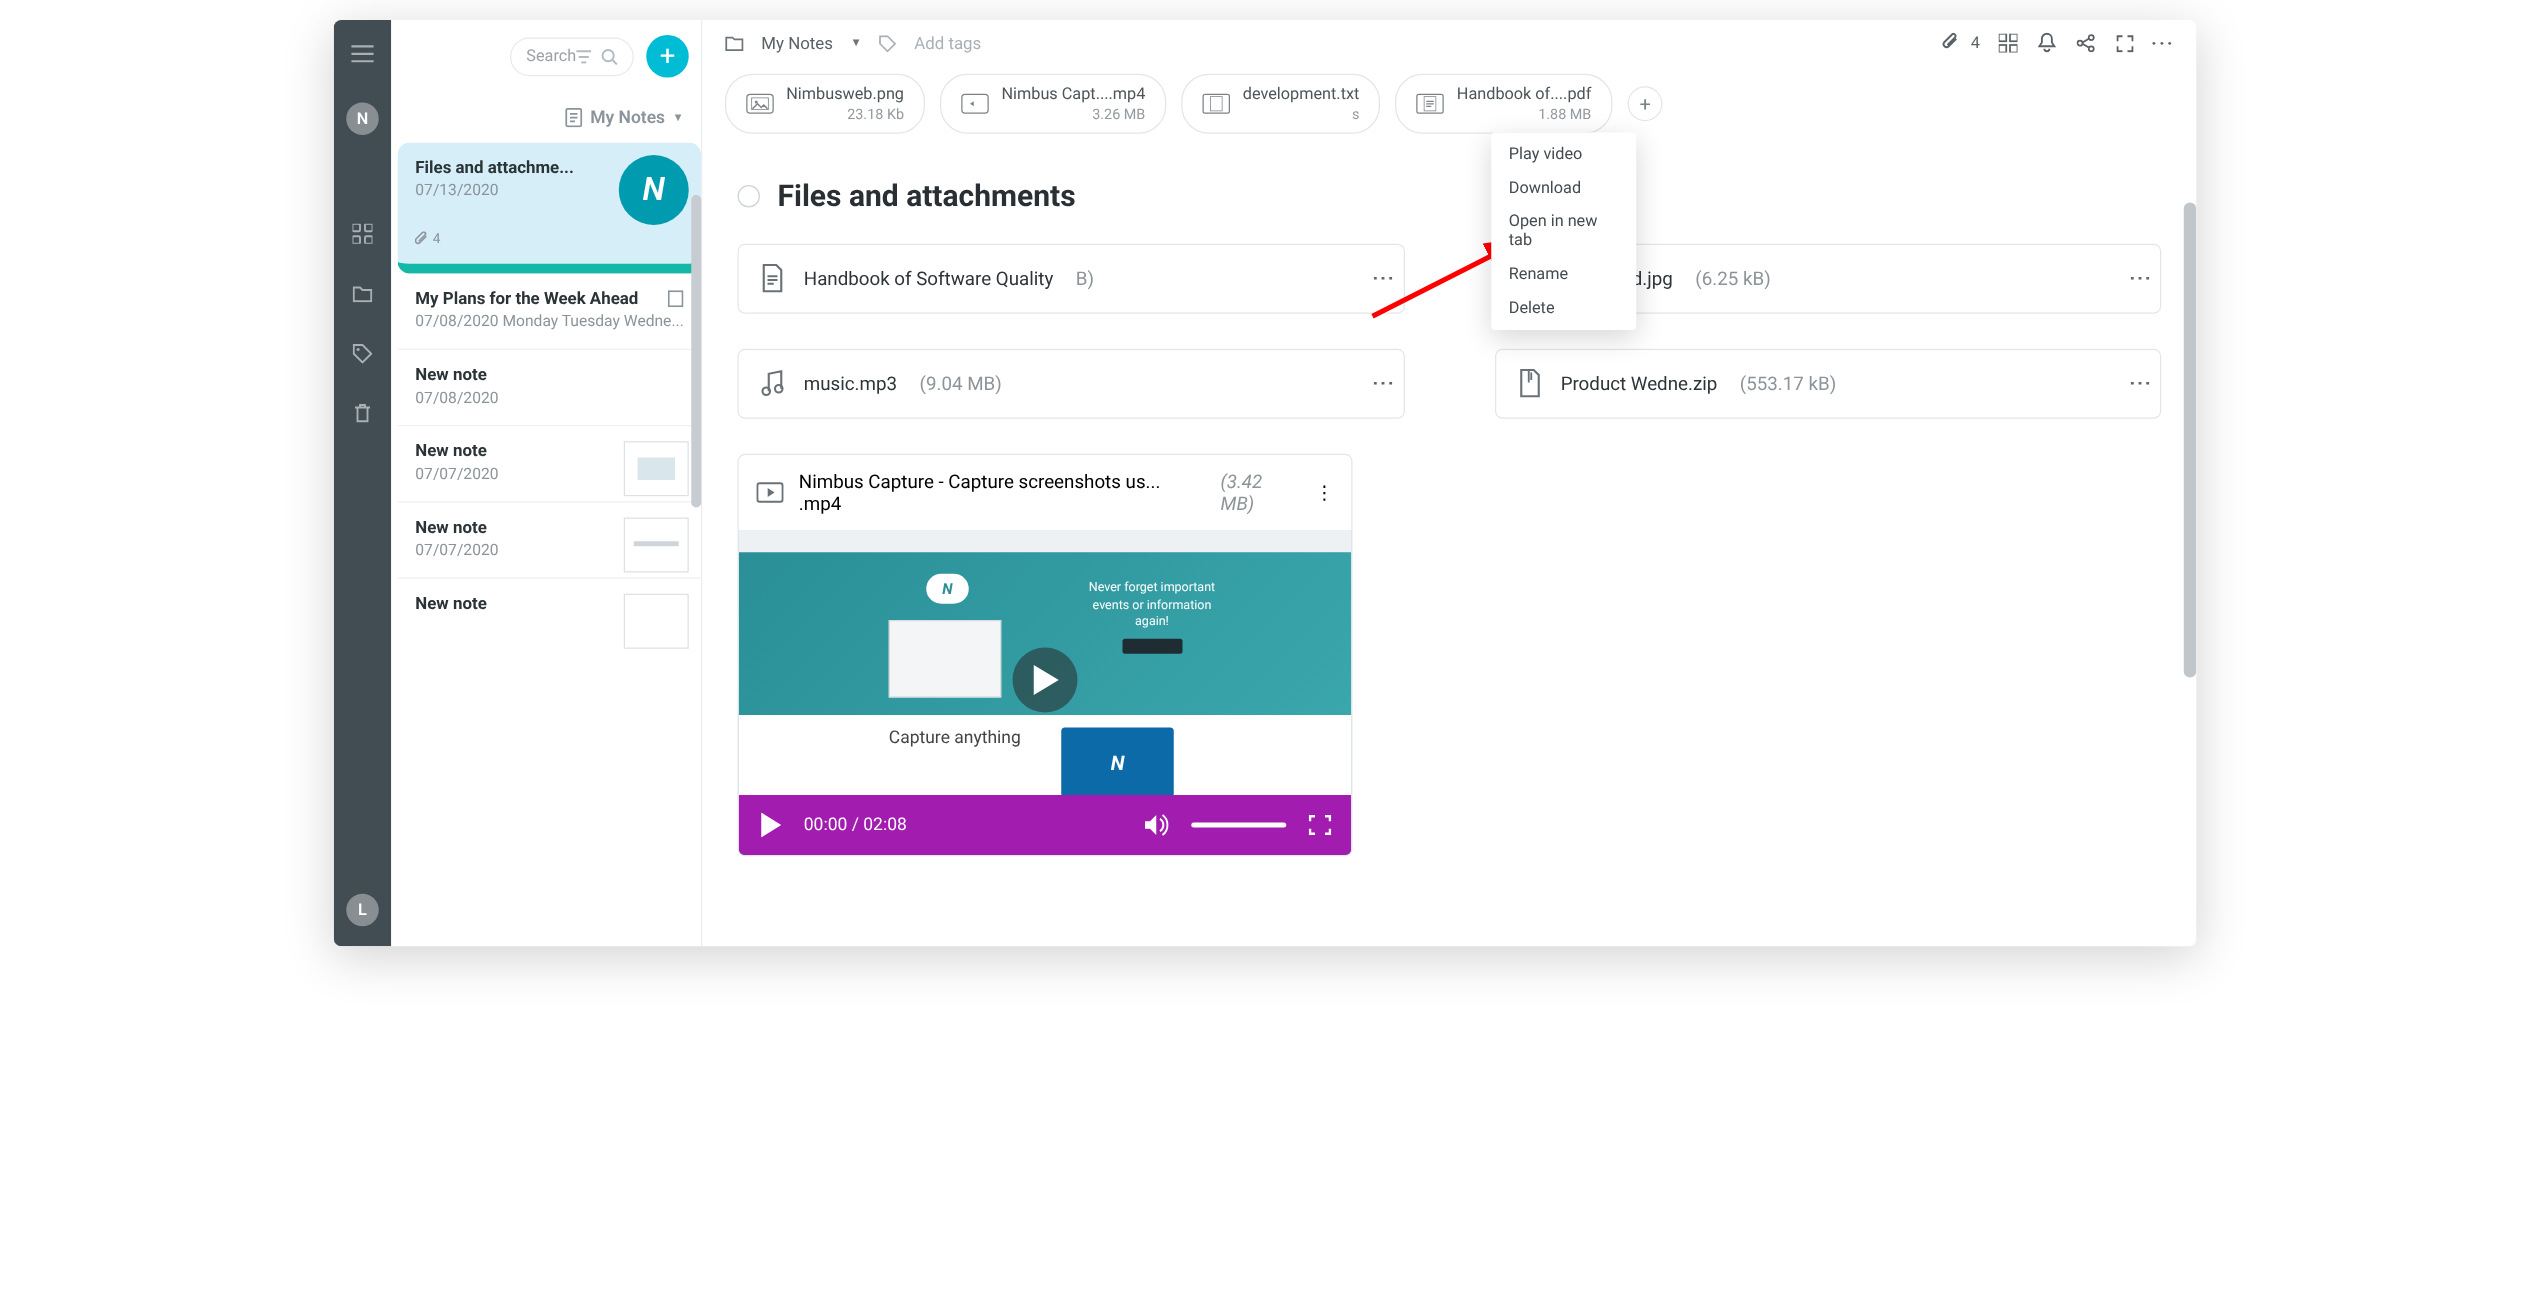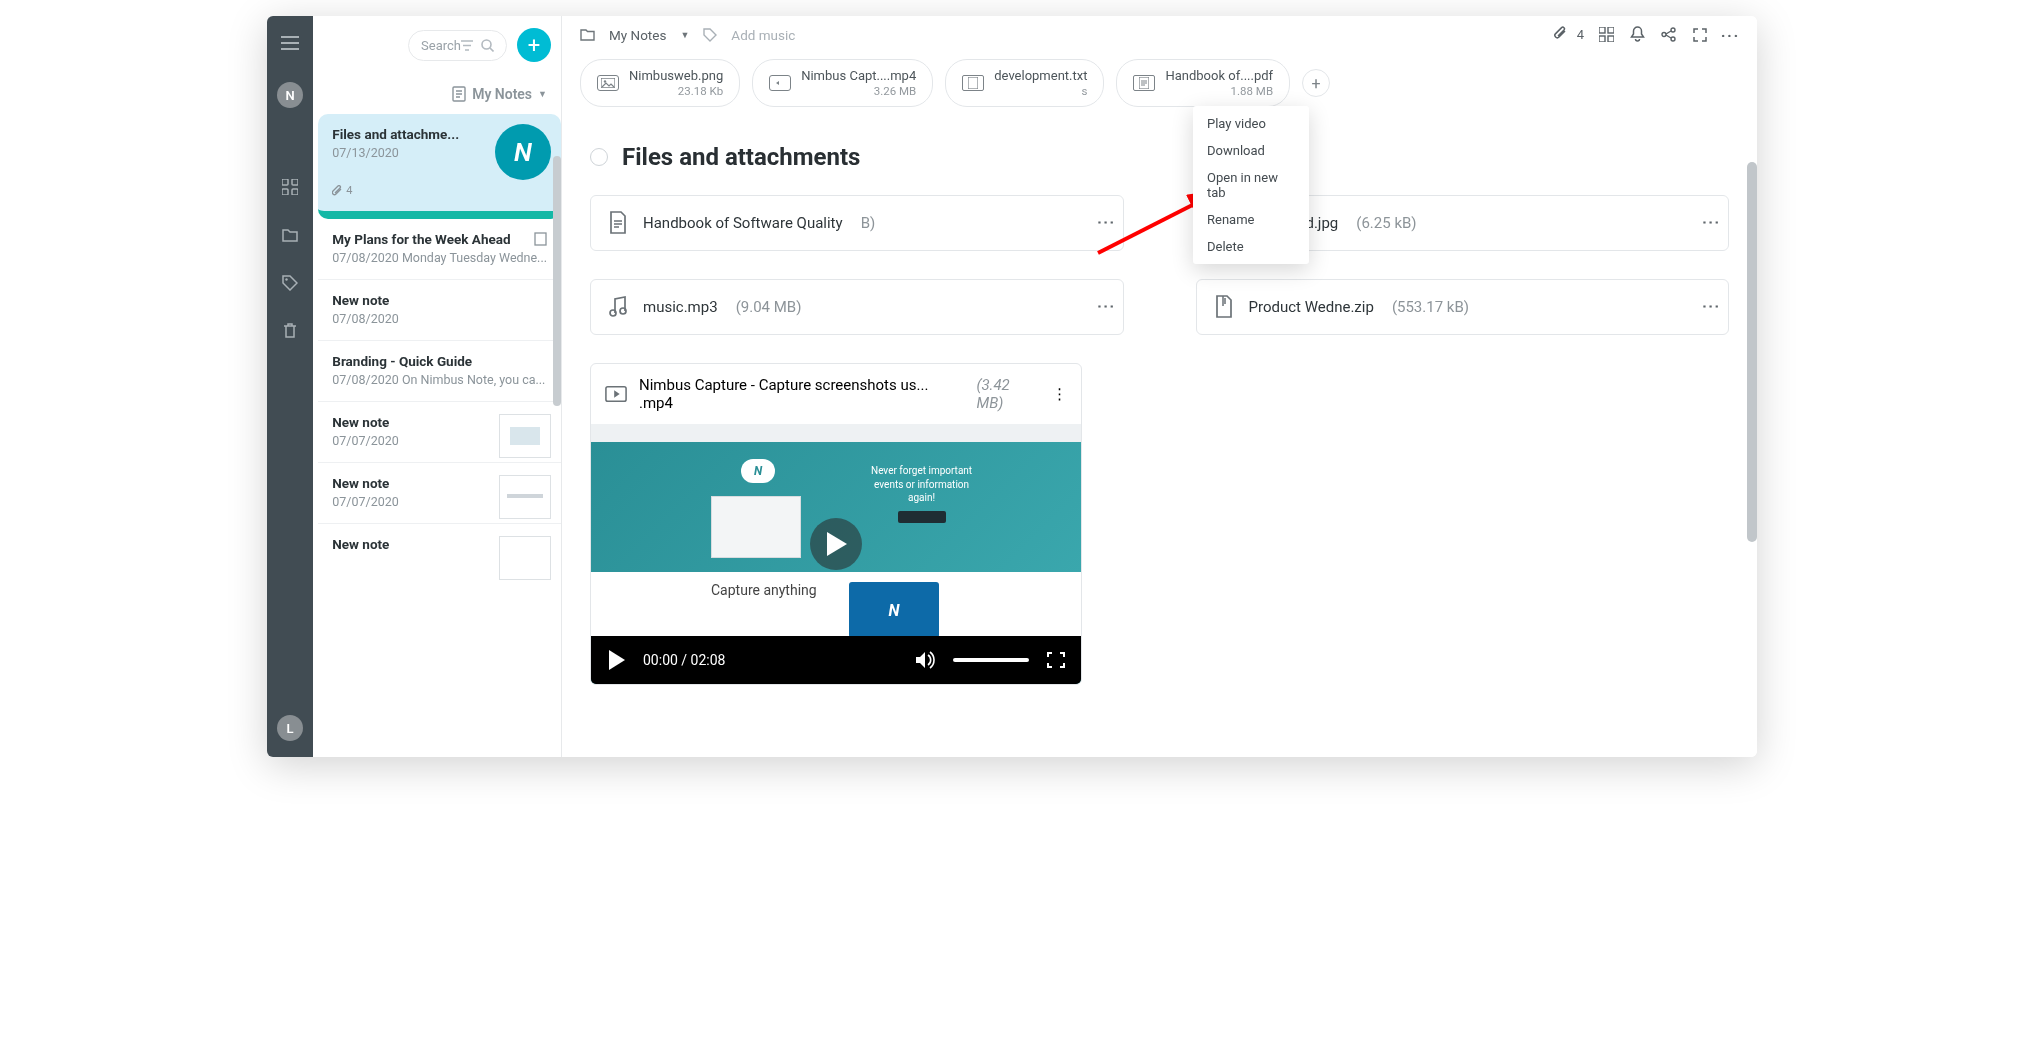--- a/index.html
+++ b/index.html
@@ -39,21 +39,21 @@
 .h1 { font-size: 24px; font-weight: 700; color: #292f33; }
 .grid { display:grid; grid-template-columns: 1fr 1fr; gap: 28px 72px; }
 .card { border:1px solid #e3e6e9; border-radius:6px; padding: 14px 16px; display:flex; align-items:center; gap: 14px; color:#2e3539; font-size: 15px; min-height:54px; position:relative; }
 .card .sz { color:#8d9499; margin-left:4px; }
 .card .menu { position:absolute; right: 12px; top: 50%; transform: translateY(-50%); color:#5f666b; cursor:pointer; font-size: 18px; line-height: 0.5; letter-spacing: 1px; writing-mode: vertical-rl; }
 .fic { width:22px; height:26px; color:#6b7277; display:flex; align-items:center; justify-content:center; }
 .video-card { grid-column: 1 / 2; border:1px solid #e3e6e9; border-radius:6px; overflow:hidden; width: 492px; }
 .video-head { padding: 12px 14px; display:flex; align-items:center; gap:12px; font-size:15px; position:relative; }
 .video-head .sz { color:#8d9499;font-style:italic; }
 .video-preview { height: 260px; background:#2d9199; position:relative; overflow:hidden; }
-.vbar { position:absolute; bottom:0; left:0; right:0; height:48px; background:#000000; display:flex; align-items:center; gap:18px; padding:12px 16px; color:#fff; font-size:14px; }
+.vbar { position:absolute; bottom:0; left:0; right:0; height:48px; background:#a21caf; display:flex; align-items:center; gap:18px; padding:12px 16px; color:#fff; font-size:14px; }
 .vbar .grow{flex:1;}
 .play-big { position:absolute; left:50%; top:46%; transform:translate(-50%,-50%); width:52px; height:52px; border-radius:50%; background:rgba(40,40,40,.55); display:flex; align-items:center; justify-content:center; }
 .vol-track { width: 76px; height:4px; background:#fff; border-radius:3px; }
 .ctx-menu { position:absolute; left: 631px; top: 90px; width:116px; background:#fff; border-radius:3px; box-shadow: 0 6px 22px rgba(0,0,0,.16); padding:4px 0; z-index:30; }
 .ctx-item { padding: 6px 14px; font-size:13px; color:#444b50; cursor:pointer; }
 .arrow { position:absolute; left: 530px; top: 165px; z-index:25; pointer-events:none; }
 .scroll-main { position:absolute; right:0; top:36px; bottom:0; width:10px; }
 .scroll-main .thumb{ position:absolute; top:110px; width:10px; height:380px; background:#c1c6ca; border-radius:5px; }
 svg { display:block; }
 </style>
@@ -141,24 +141,20 @@
             <rect x="1" y="1" width="11" height="12" fill="none" stroke="#8b949a" stroke-width="1.3"></rect>
           </svg>
         </div>
       <div class="note-date"><span>07/08/2020</span> <span>Monday Tuesday Wedne...</span></div>
     </div>
     <div class="note-item">
       <div class="note-title">New note</div>
       <div class="note-date">07/08/2020</div>
     </div>
     <div class="note-item">
-      <div class="note-title">Branding - Quick Guide</div>
-      <div class="note-date"><span>07/08/2020</span> <span>On Nimbus Note, you ca...</span></div>
-    </div>
-    <div class="note-item">
       <div class="note-title">New note</div>
       <div class="note-date">07/07/2020</div>
       <div class="note-thumb2">
           <div style="width:30px;height:18px;background:#d9e6ec"></div>
         </div>
     </div>
     <div class="note-item">
       <div class="note-title">New note</div>
       <div class="note-date">07/07/2020</div>
       <div class="note-thumb2">
@@ -178,21 +174,21 @@
 <div class="main">
   <div class="topbar">
     <svg width="15" height="13" viewBox="0 0 15 13">
         <path d="M1 2h5l1.5 1.5H14v8.5H1z" fill="none" stroke="#6e757a" stroke-width="1.4"></path>
       </svg>
     <span>My Notes</span>
     <span style="font-size:9px;color:#6e757a">▼</span>
     <svg width="14" height="14" viewBox="0 0 14 14">
         <path d="M1 1h6l6 6-6 6-6-6z" fill="none" stroke="#a9b0b6" stroke-width="1.4"></path>
       </svg>
-    <span class="tags-link">Add music</span>
+    <span class="tags-link">Add tags</span>
     <div class="spacer"></div>
     <span class="tic">
         <svg width="15" height="17" viewBox="0 0 15 17">
           <path d="M12 5l-6 6a2.4 2.4 0 01-3.4-3.4l6-6a1.7 1.7 0 012.4 2.4l-6 6" fill="none" stroke="currentColor" stroke-width="1.5"></path>
         </svg>
       </span>
     <span style="font-size:13px;color:#5b6267;margin-left:-6px">4</span>
     <span class="tic">
         <svg width="15" height="15" viewBox="0 0 15 15">
           <rect x="0" y="0" width="6" height="6" fill="none" stroke="currentColor" stroke-width="1.4"></rect>

